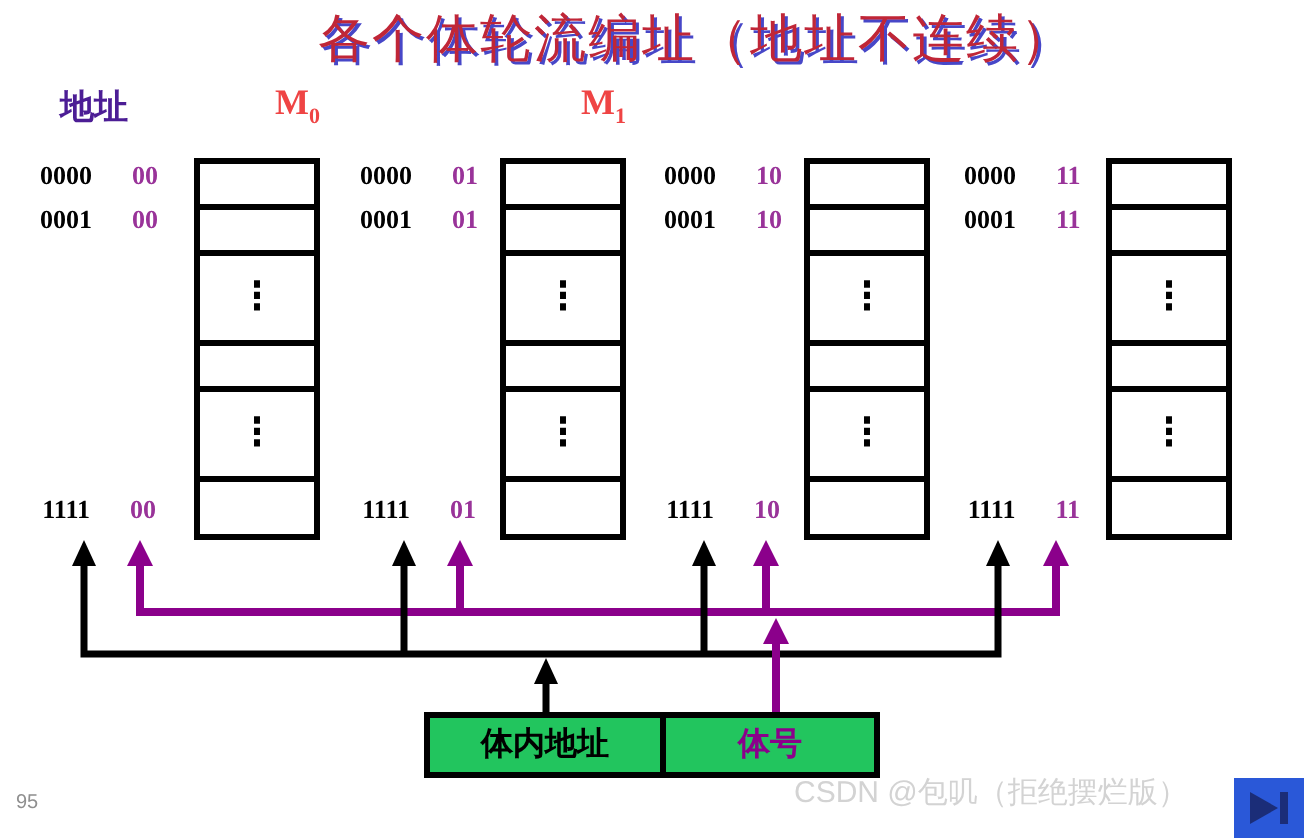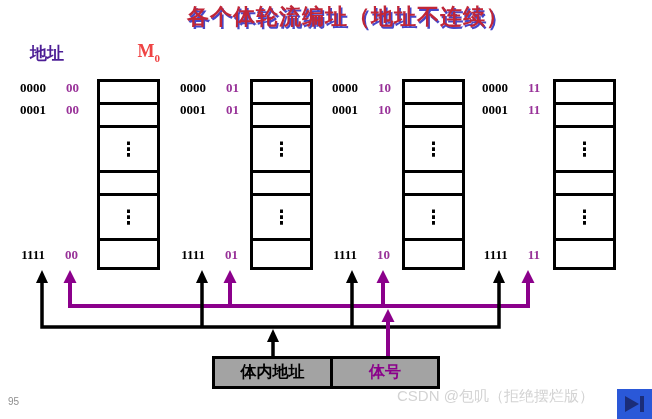--- a/index.html
+++ b/index.html
@@ -1,21 +1,21 @@
 <!DOCTYPE html>
 <html><head>
 <meta charset="utf-8">
 <style>
   html,body{margin:0;padding:0;background:#fff;}
   #page{position:relative;width:652px;height:419px;background:#ffffff;overflow:hidden;
         font-family:"Liberation Serif","DejaVu Serif",serif;}
 
   
   .title{position:absolute;left:88px;top:2px;width:520px;text-align:center;
-         font-size:22px;font-weight:bold;color:#c02637;
+         font-size:26px;font-weight:normal;color:#c02637;
          text-shadow:1.5px 1.5px 0 #4747c8;letter-spacing:1px;white-space:nowrap;}
 
   
   .addr-head{position:absolute;left:30px;top:42px;font-size:17px;font-weight:bold;color:#4c1d95;}
   .bank-label{position:absolute;top:41px;width:63px;text-align:right;
               font-size:18px;font-weight:bold;color:#ef4444;}
   .bank-label sub{font-size:11px;}
 
   
   .bank-col{position:absolute;top:79px;width:63px;border:3px solid #000;background:#fff;box-sizing:border-box;}
@@ -32,21 +32,21 @@
   .addr{position:absolute;width:58px;text-align:right;font-size:13px;font-weight:bold;
         color:#000;white-space:nowrap;}
   .addr .sfx{color:#993399;margin-left:20px;}
   .r0{top:80px;} .r1{top:102px;} .r5{top:247px;}
 
   
   .buses{position:absolute;left:0;top:0;width:652px;height:419px;pointer-events:none;}
 
   
   .decoder{position:absolute;left:212px;top:356px;width:228px;height:33px;
-           border:3px solid #000;box-sizing:border-box;display:flex;background:#a3a3a3;}
+           border:3px solid #000;box-sizing:border-box;display:flex;background:#22c55e;}
   .dec-left{width:118px;border-right:3px solid #000;box-sizing:border-box;
             display:flex;align-items:center;justify-content:center;
             font-size:16px;font-weight:bold;color:#000;}
   .dec-right{flex:1;display:flex;align-items:center;justify-content:center;
              font-size:16px;font-weight:bold;color:#8B008B;}
 
   
   .watermark{position:absolute;left:397px;top:387px;font-family:"Liberation Sans",sans-serif;
              font-size:15px;color:#d3d3d3;white-space:nowrap;}
   .pagenum{position:absolute;left:8px;top:396px;font-family:"Liberation Sans",sans-serif;
@@ -56,20 +56,21 @@
 </style>
 </head>
 <body>
 
 <div id="page">
 
   <div class="title">各个体轮流编址（地址不连续）</div>
 
   <div class="addr-head">地址</div>
   <div class="bank-label" style="left:97px"><span>M</span><sub>0</sub></div>
+  <div class="bank-label" style="left:250px"><span>M</span><sub>1</sub></div>
 
   <div class="addr r0" style="left:20px"><span>0000</span><span class="sfx">00</span></div>
   <div class="addr r1" style="left:20px"><span>0001</span><span class="sfx">00</span></div>
   <div class="addr r5" style="left:20px"><span>1111</span><span class="sfx">00</span></div>
   <div class="bank-col" style="left:97px">
     <div class="cell c-s"></div>
     <div class="cell c-s"></div>
     <div class="cell c-t">
         <span class="vdots">⋮</span>
       </div>

